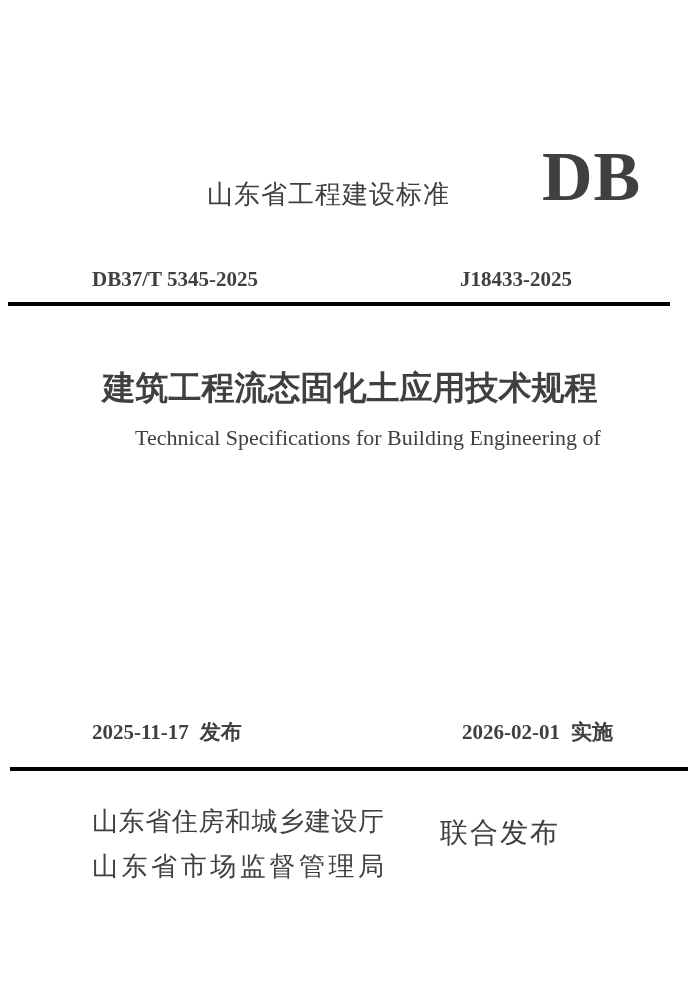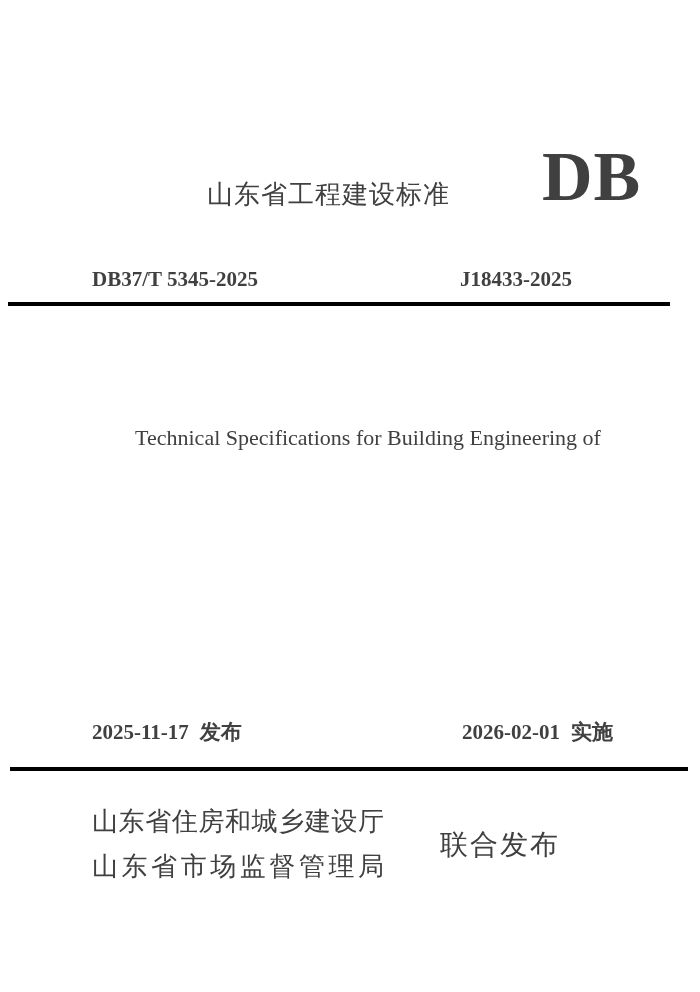--- a/index.html
+++ b/index.html
@@ -121,38 +121,38 @@
   }
   .joint {
     position: absolute;
     left: 440px;
     top: 819px;
     font-family: "Liberation Sans", "DejaVu Sans", sans-serif;
     font-size: 28px;
     letter-spacing: 2px;
     line-height: 1;
     white-space: nowrap;
-    margin-top: 12px;
   }
 </style>
 </head>
 <body>
 
 <div class="page">
 
   <div class="std-type">山东省工程建设标准</div>
 
   <div class="db-mark">DB</div>
 
   <div class="std-no">DB37/T 5345-2025</div>
 
   <div class="record-no">J18433-2025</div>
 
   <div class="rule rule-top"></div>
 
+  <h1 class="title-cn">建筑工程流态固化土应用技术规程</h1>
 
   <div class="title-en line1">Technical Specifications for Building Engineering of</div>
 
 
   <div class="date issue">
     <span>2025-11-17</span><span class="cjk">发布</span>
   </div>
 
   <div class="date implement">
     <span>2026-02-01</span><span class="cjk">实施</span>

